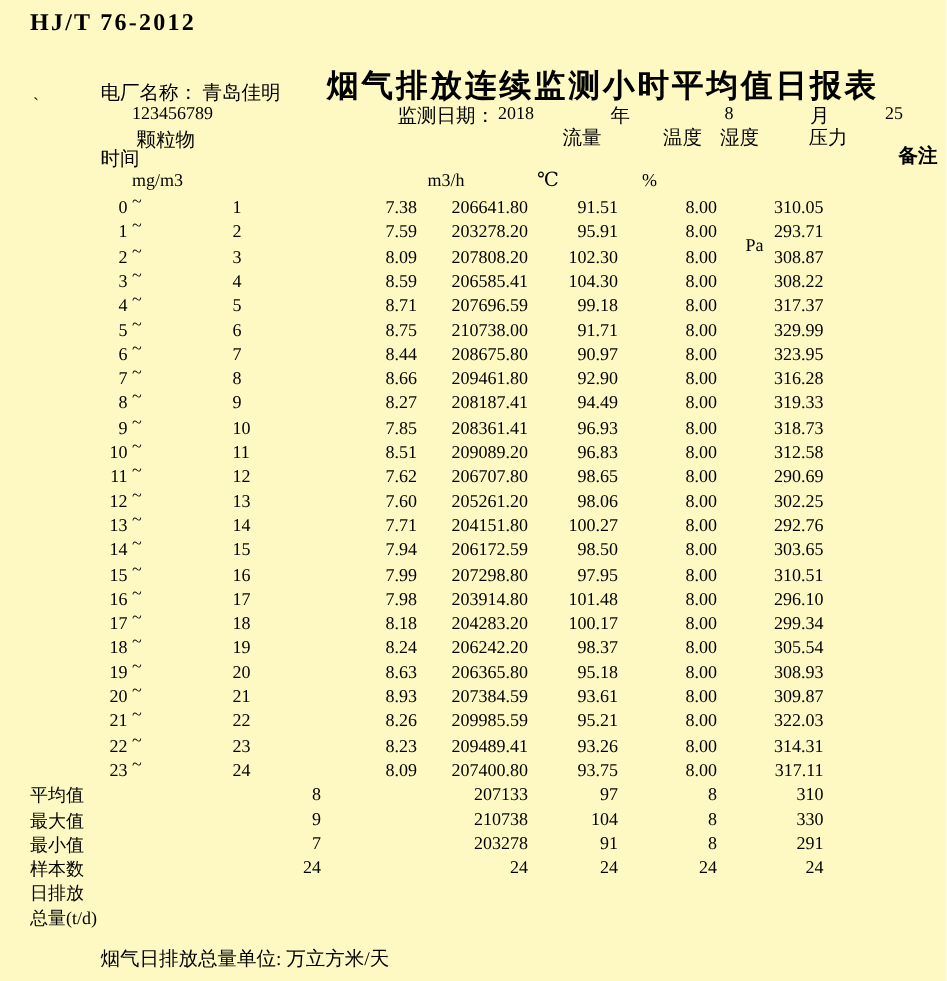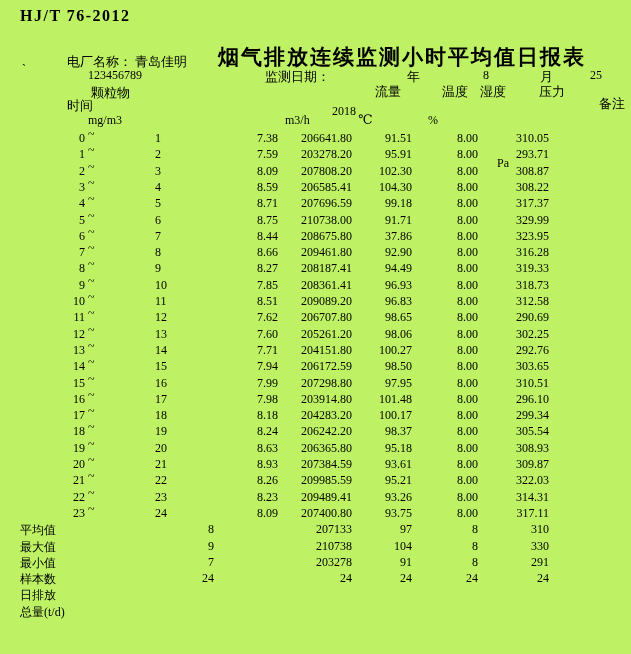--- a/index.html
+++ b/index.html
@@ -5,52 +5,52 @@
   html, body {
     margin: 0; padding: 0;
     background: #ffffff;
     font-family: "Liberation Serif", "DejaVu Serif", serif;
     color: #000000;
   }
   #page {
     position: relative;
     width: 631px;
     height: 654px;
-    background: #bef264;
+    background: #fef9c3;
     overflow: hidden;
   }
   .abs { position: absolute; white-space: nowrap; }
   .cjk { font-size: 13px; margin-left: 47px; }
   .num { font-size: 12px; }
   #standard-no {
     left: 20px; top: 7px;
     font-size: 16px; font-weight: bold; letter-spacing: 1.5px;
   }
   #report-title {
     left: 218px; top: 23px;
     font-size: 21px; font-weight: bold; letter-spacing: 2px; margin-top: 20px;
   }
   #plant-label   { left: 20px;  top: 53px; }
   #plant-name    { left: 88px;  top: 53px; }
   #backtick-mark { left: 22px;  top: 62px; font-size: 12px; }
   #plant-code    { left: 88px;  top: 68px; }
   #date-label    { left: 218px; top: 68px; }
-  #date-year-value  { left: 306px; top: 68px; width: 50px; text-align: right; margin-top: 36px; }
+  #date-year-value  { left: 306px; top: 68px; width: 50px; text-align: right; }
   #date-year-unit   { left: 360px; top: 68px; }
   #date-month-value { left: 439px; top: 68px; width: 50px; text-align: right; }
   #date-month-unit  { left: 493px; top: 68px; }
   #date-day-value   { left: 552px; top: 68px; width: 50px; text-align: right; }
   #date-day-unit    { left: 606px; top: 68px; }
   #col-dust-label     { left: 28px;  top: 84px; padding-left: 16px; }
   #col-flow-label     { left: 328px; top: 83px; }
   #col-temp-label     { left: 395px; top: 83px; }
   #col-humidity-label { left: 433px; top: 83px; }
   #col-pressure-label { left: 492px; top: 83px; }
   #col-time-label     { left: 20px;  top: 97px; }
-  #col-remark-label   { left: 552px; top: 95px; }
+  #col-remark-label   { left: 552px; top: 95px; font-weight: bold; }
   #unit-dust     { left: 88px;  top: 113px; }
   #unit-flow     { left: 285px; top: 113px; }
   #unit-temp     { left: 358px; top: 112px; font-size: 13px; }
   #unit-humidity { left: 428px; top: 113px; }
   #unit-pressure { left: 497px; top: 113px; margin-top: 43px; }
   .trow {
     position: absolute; left: 0; width: 631px; height: 16px;
     font-size: 12px;
   }
   .trow span { position: absolute; top: 0; }
@@ -162,21 +162,21 @@
     <span class="c-temp cell-right">91.71</span>
     <span class="c-humidity cell-right">8.00</span>
     <span class="c-pressure cell-right">329.99</span>
   </div>
       <div class="trow" style="top: 228.8px;">
     <span class="c-from">6</span>
     <span class="c-tilde">~</span>
     <span class="c-to">7</span>
     <span class="c-dust cell-right">8.44</span>
     <span class="c-flow cell-right">208675.80</span>
-    <span class="c-temp cell-right">37.86</span>
+    <span class="c-temp cell-right">90.97</span>
     <span class="c-humidity cell-right">8.00</span>
     <span class="c-pressure cell-right">323.95</span>
   </div>
       <div class="trow" style="top: 245.1px;">
     <span class="c-from">7</span>
     <span class="c-tilde">~</span>
     <span class="c-to">8</span>
     <span class="c-dust cell-right">8.66</span>
     <span class="c-flow cell-right">209461.80</span>
     <span class="c-temp cell-right">92.90</span>
@@ -388,13 +388,14 @@
       <div class="trow" style="top: 603.7px;">
     <span class="c-sumlabel">总量(t/d)</span>
     <span class="c-sumval1 cell-right"></span>
     <span class="c-flow cell-right"></span>
     <span class="c-temp cell-right"></span>
     <span class="c-humidity cell-right"></span>
     <span class="c-pressure cell-right"></span>
   </div>
     </div>
 
+  <div id="footer-note" class="abs cjk">烟气日排放总量单位: 万立方米/天</div>
 </div>
 
 </body></html>

